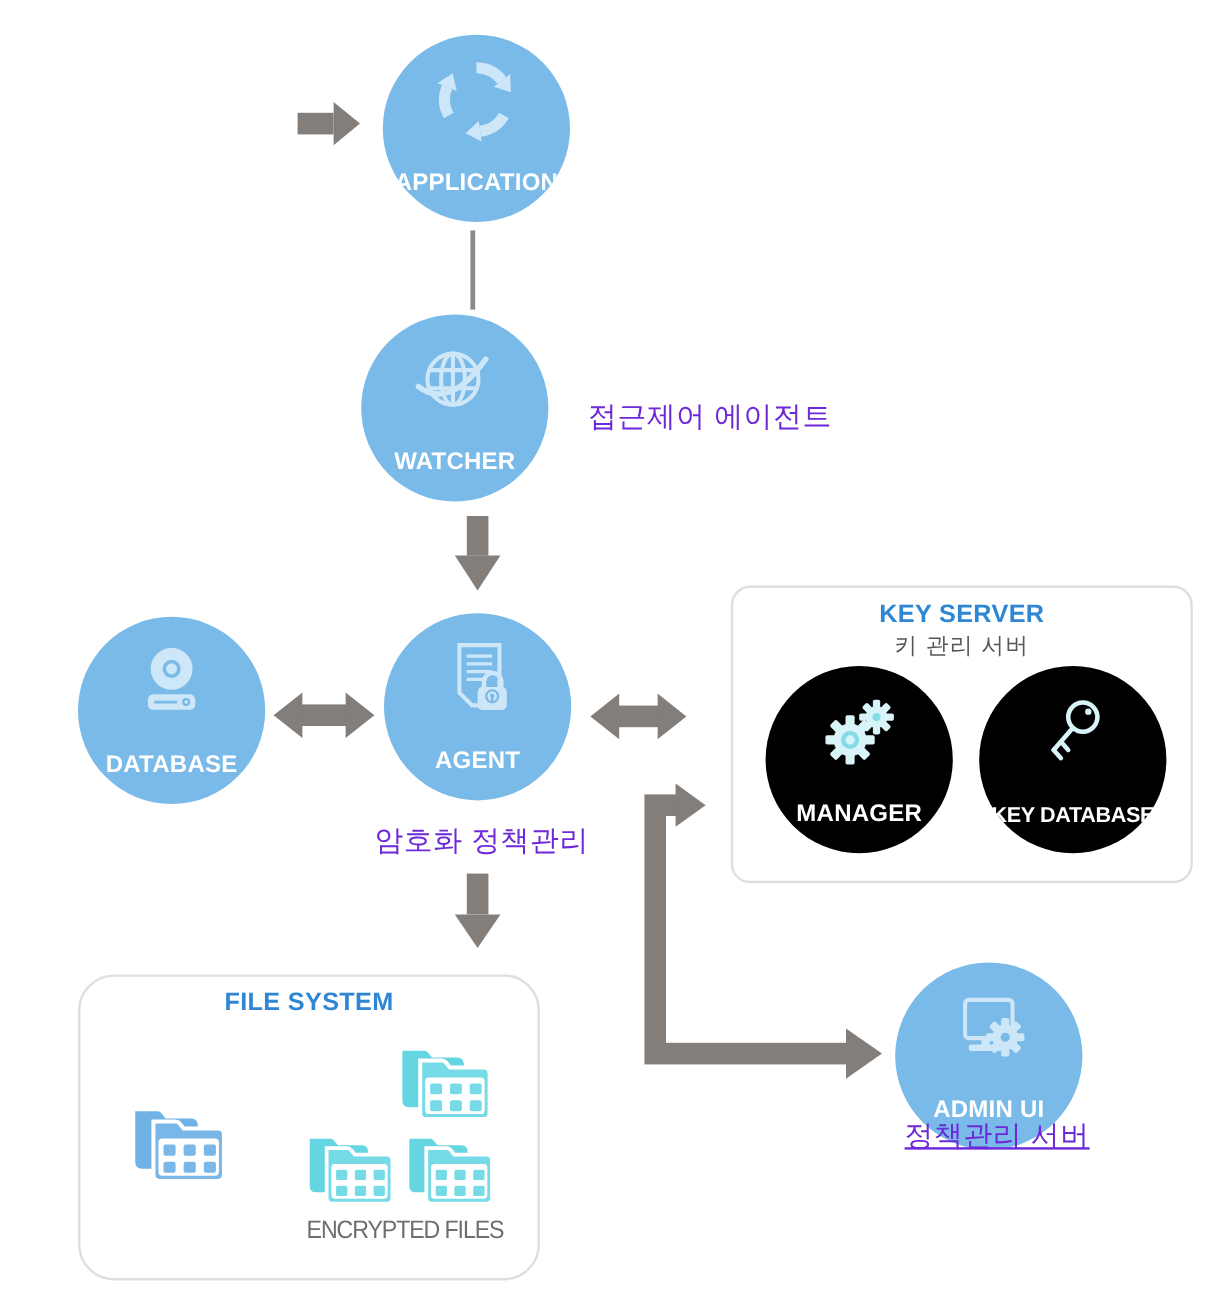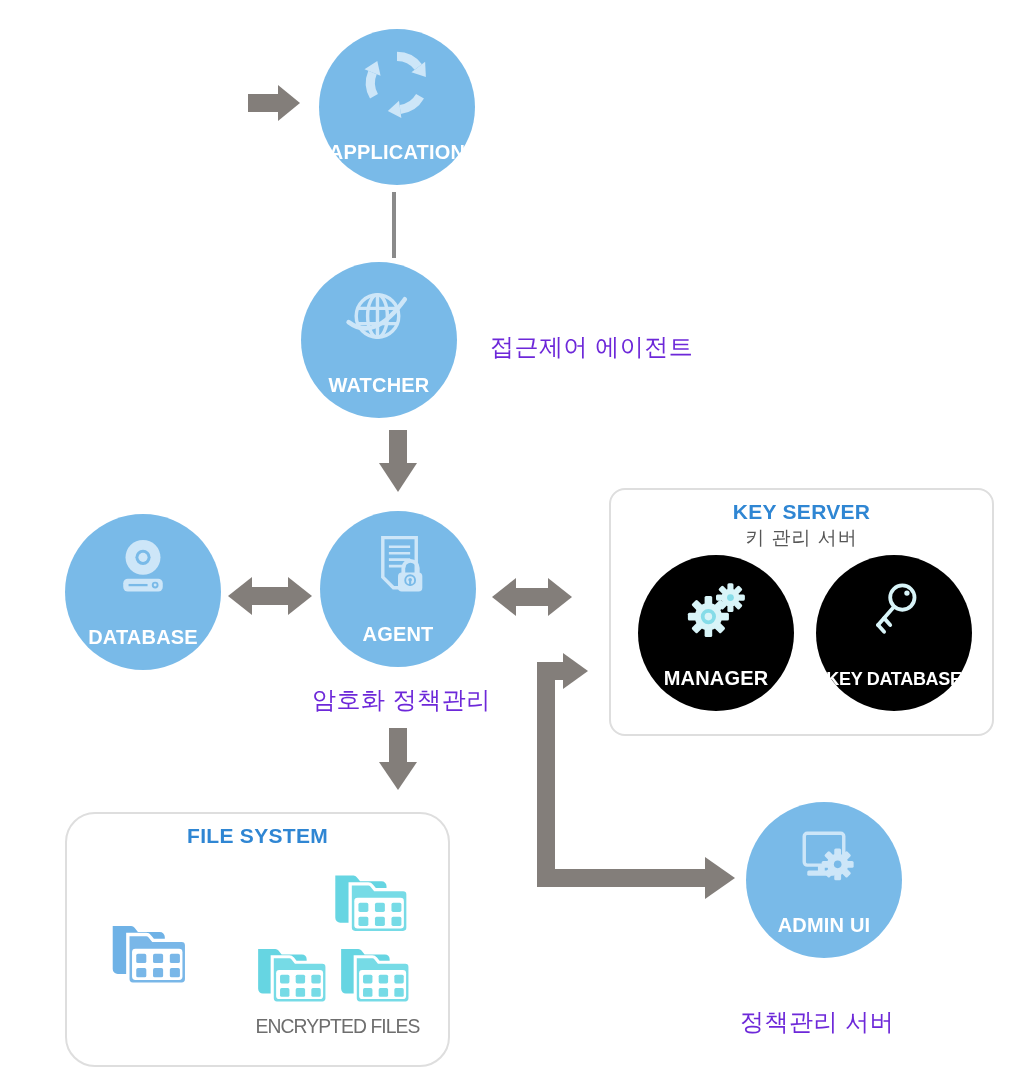--- a/index.html
+++ b/index.html
@@ -274,15 +274,15 @@
           <circle r="14"></circle>
           <circle r="5" fill="var(--bg)"></circle>
         </g>
       </g>
     </svg>
     <span class="node-label">ADMIN UI</span>
   </div>
 
   <div class="annotation" style="left:490px;top:331px;">접근제어 에이전트</div>
   <div class="annotation" style="left:312px;top:684px;width:176px;text-align:center;">암호화 정책관리</div>
-  <div class="annotation" style="left:740px;top:1006px;width:168px;text-align:left;">정책관리 서버</div>
+  <div class="annotation" style="left:740px;top:930px;width:168px;text-align:right;text-decoration:underline;">정책관리 서버</div>
 
 </div>
 
 </body></html>

